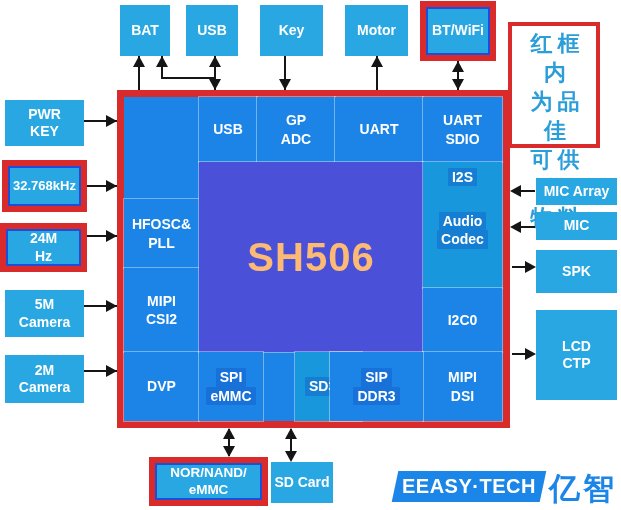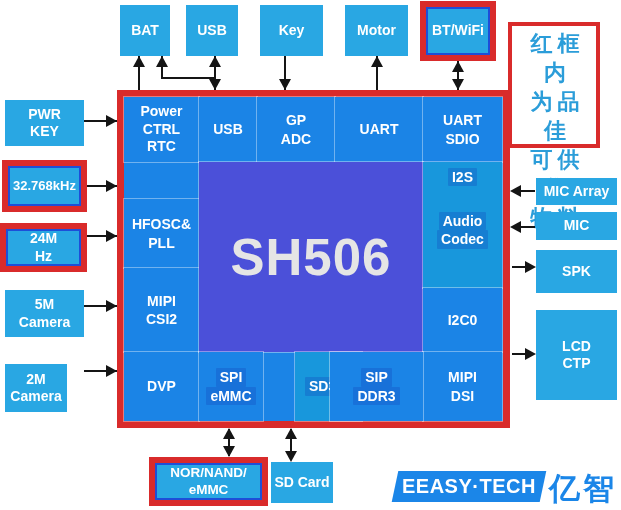--- a/index.html
+++ b/index.html
@@ -14,22 +14,22 @@
             padding:2px;box-sizing:border-box;display:flex;}
   .redframe .box{position:static;flex:1;width:100%;}
 
   
   .chip{position:absolute;left:117px;top:90px;width:379px;height:324px;
         border:7px solid var(--frame-red,#d92b2b);background:var(--cell-blue,#1b84e6);}
   .cell{position:absolute;background:var(--cell-blue,#1b84e6);color:#fff;font-weight:bold;
         font-size:14px;line-height:1.3;display:flex;flex-direction:column;align-items:center;
         justify-content:center;text-align:center;box-shadow:0 0 0 1px rgba(255,255,255,.38);}
   .cell.cyan{background:var(--cell-cyan,#1897dc);}
-  .core{position:absolute;background:var(--chip-core,#4b50d9);color:#e5e5e5;display:flex;
-        align-items:center;justify-content:center;font-weight:bold;font-size:51px;
+  .core{position:absolute;background:var(--chip-core,#4b50d9);color:#fdba74;display:flex;
+        align-items:center;justify-content:center;font-weight:bold;font-size:40px;
         letter-spacing:1px;box-shadow:0 0 0 1px rgba(255,255,255,.38);}
   .hl{background:rgba(20,70,190,.30);padding:0 4px;border-radius:1px;}
 
   
   .vline{position:absolute;width:2px;background:var(--arrow-black,#151515);}
   .hline{position:absolute;height:2px;background:var(--arrow-black,#151515);}
   .h-up{position:absolute;width:0;height:0;border-left:6px solid transparent;
         border-right:6px solid transparent;border-bottom:11px solid var(--arrow-black,#151515);}
   .h-down{position:absolute;width:0;height:0;border-left:6px solid transparent;
         border-right:6px solid transparent;border-top:11px solid var(--arrow-black,#151515);}
@@ -94,21 +94,21 @@
   <div class="redframe" style="left:0px;top:223px;width:87px;height:49px;">
     <div class="box">
       <span>24M</span>
       <span>Hz</span>
     </div>
   </div>
   <div class="box" style="left:5px;top:290px;width:79px;height:47px;">
     <span>5M</span>
     <span>Camera</span>
   </div>
-  <div class="box" style="left:5px;top:355px;width:62px;height:48px;margin-top:9px;">
+  <div class="box" style="left:5px;top:355px;width:79px;height:48px;">
     <span>2M</span>
     <span>Camera</span>
   </div>
 
   <div class="box" style="left:536px;top:178px;width:81px;height:27px;">
       <span>MIC Array</span>
     </div>
   <div class="box" style="left:536px;top:212px;width:81px;height:28px;">
       <span>MIC</span>
     </div>
@@ -125,25 +125,20 @@
       <span>NOR/NAND/</span>
       <span>eMMC</span>
     </div>
   </div>
   <div class="box" style="left:271px;top:462px;width:62px;height:41px;">
       <span>SD Card</span>
     </div>
 
   <div class="chip">
 
-    <div class="cell" style="left:0;top:0;width:75px;height:65px;line-height:1.25;">
-      <span>Power</span>
-      <span>CTRL</span>
-      <span>RTC</span>
-    </div>
     <div class="cell" style="left:75px;top:0;width:58px;height:65px;">
         <span>USB</span>
       </div>
     <div class="cell" style="left:133px;top:0;width:78px;height:65px;">
       <span>GP</span>
       <span>ADC</span>
     </div>
     <div class="cell" style="left:211px;top:0;width:88px;height:65px;">
         <span>UART</span>
       </div>

